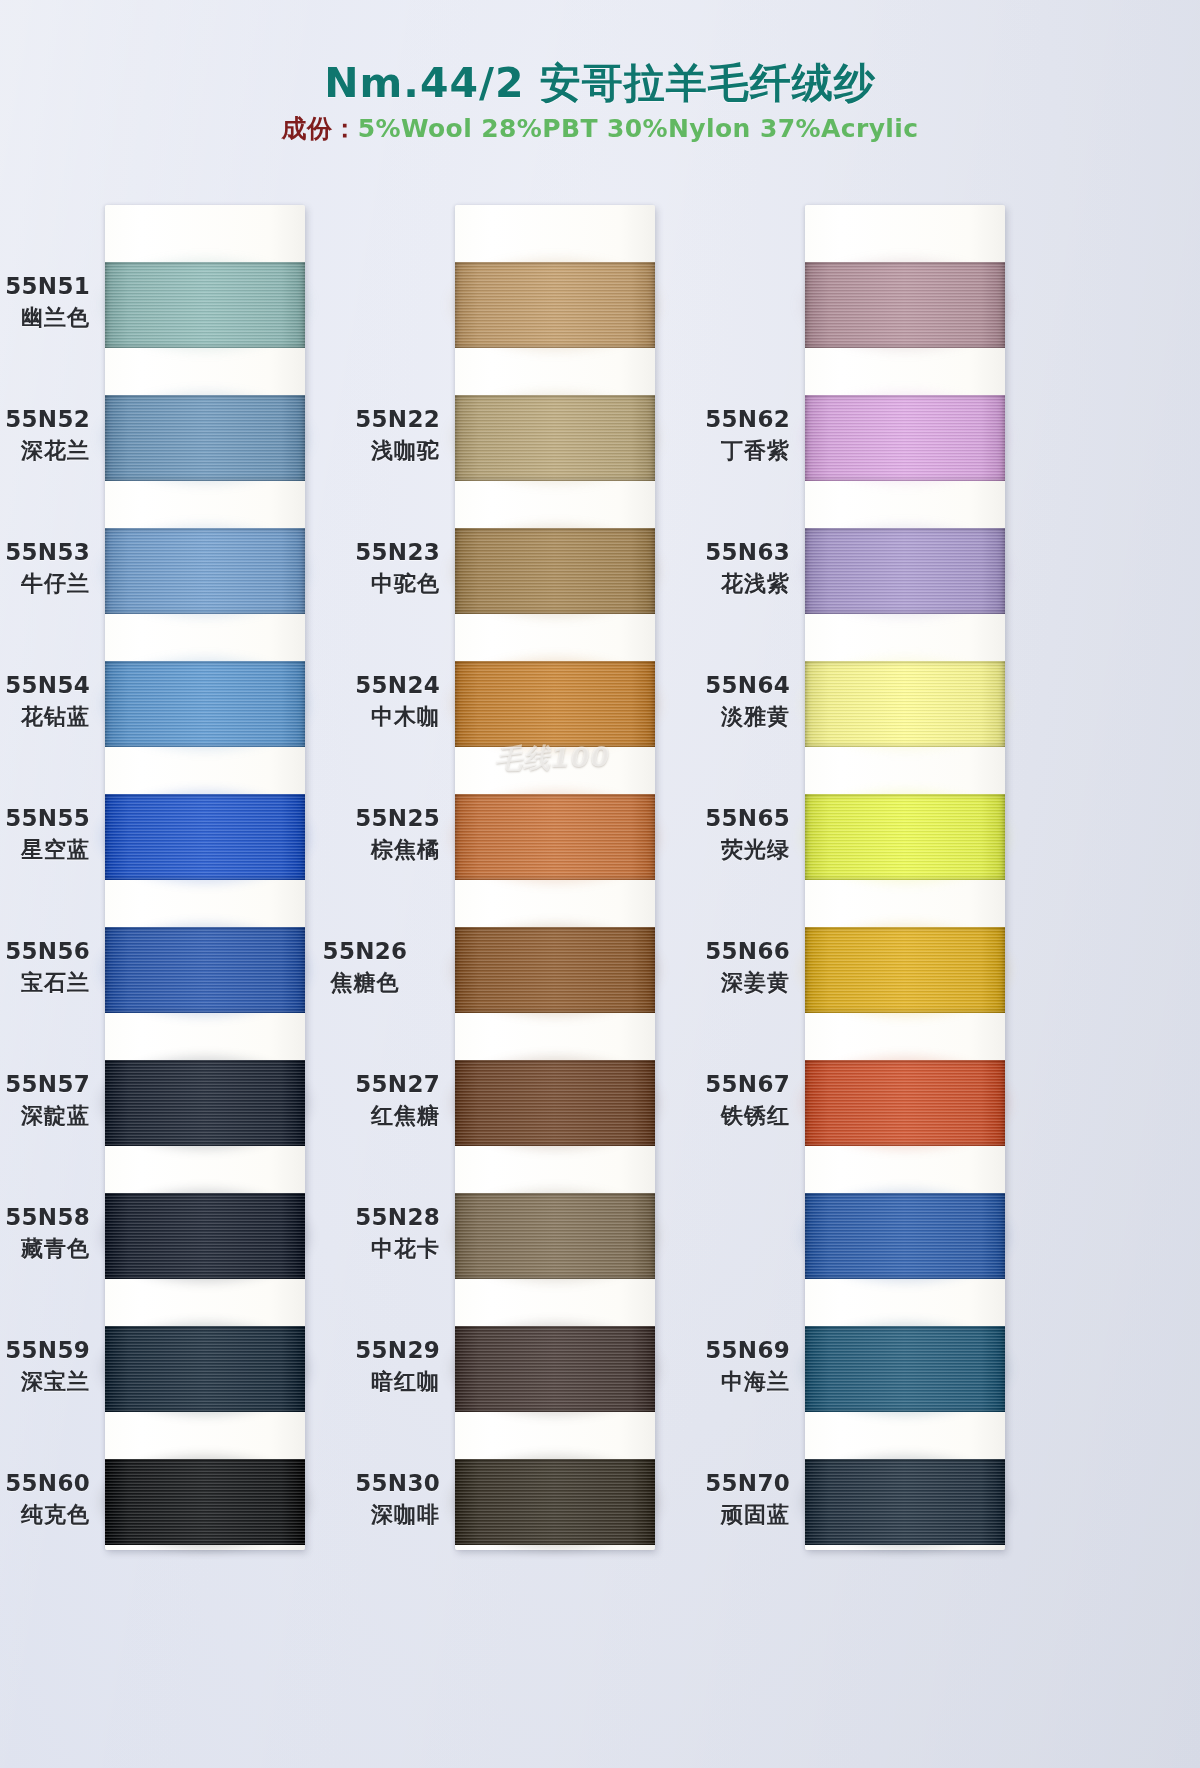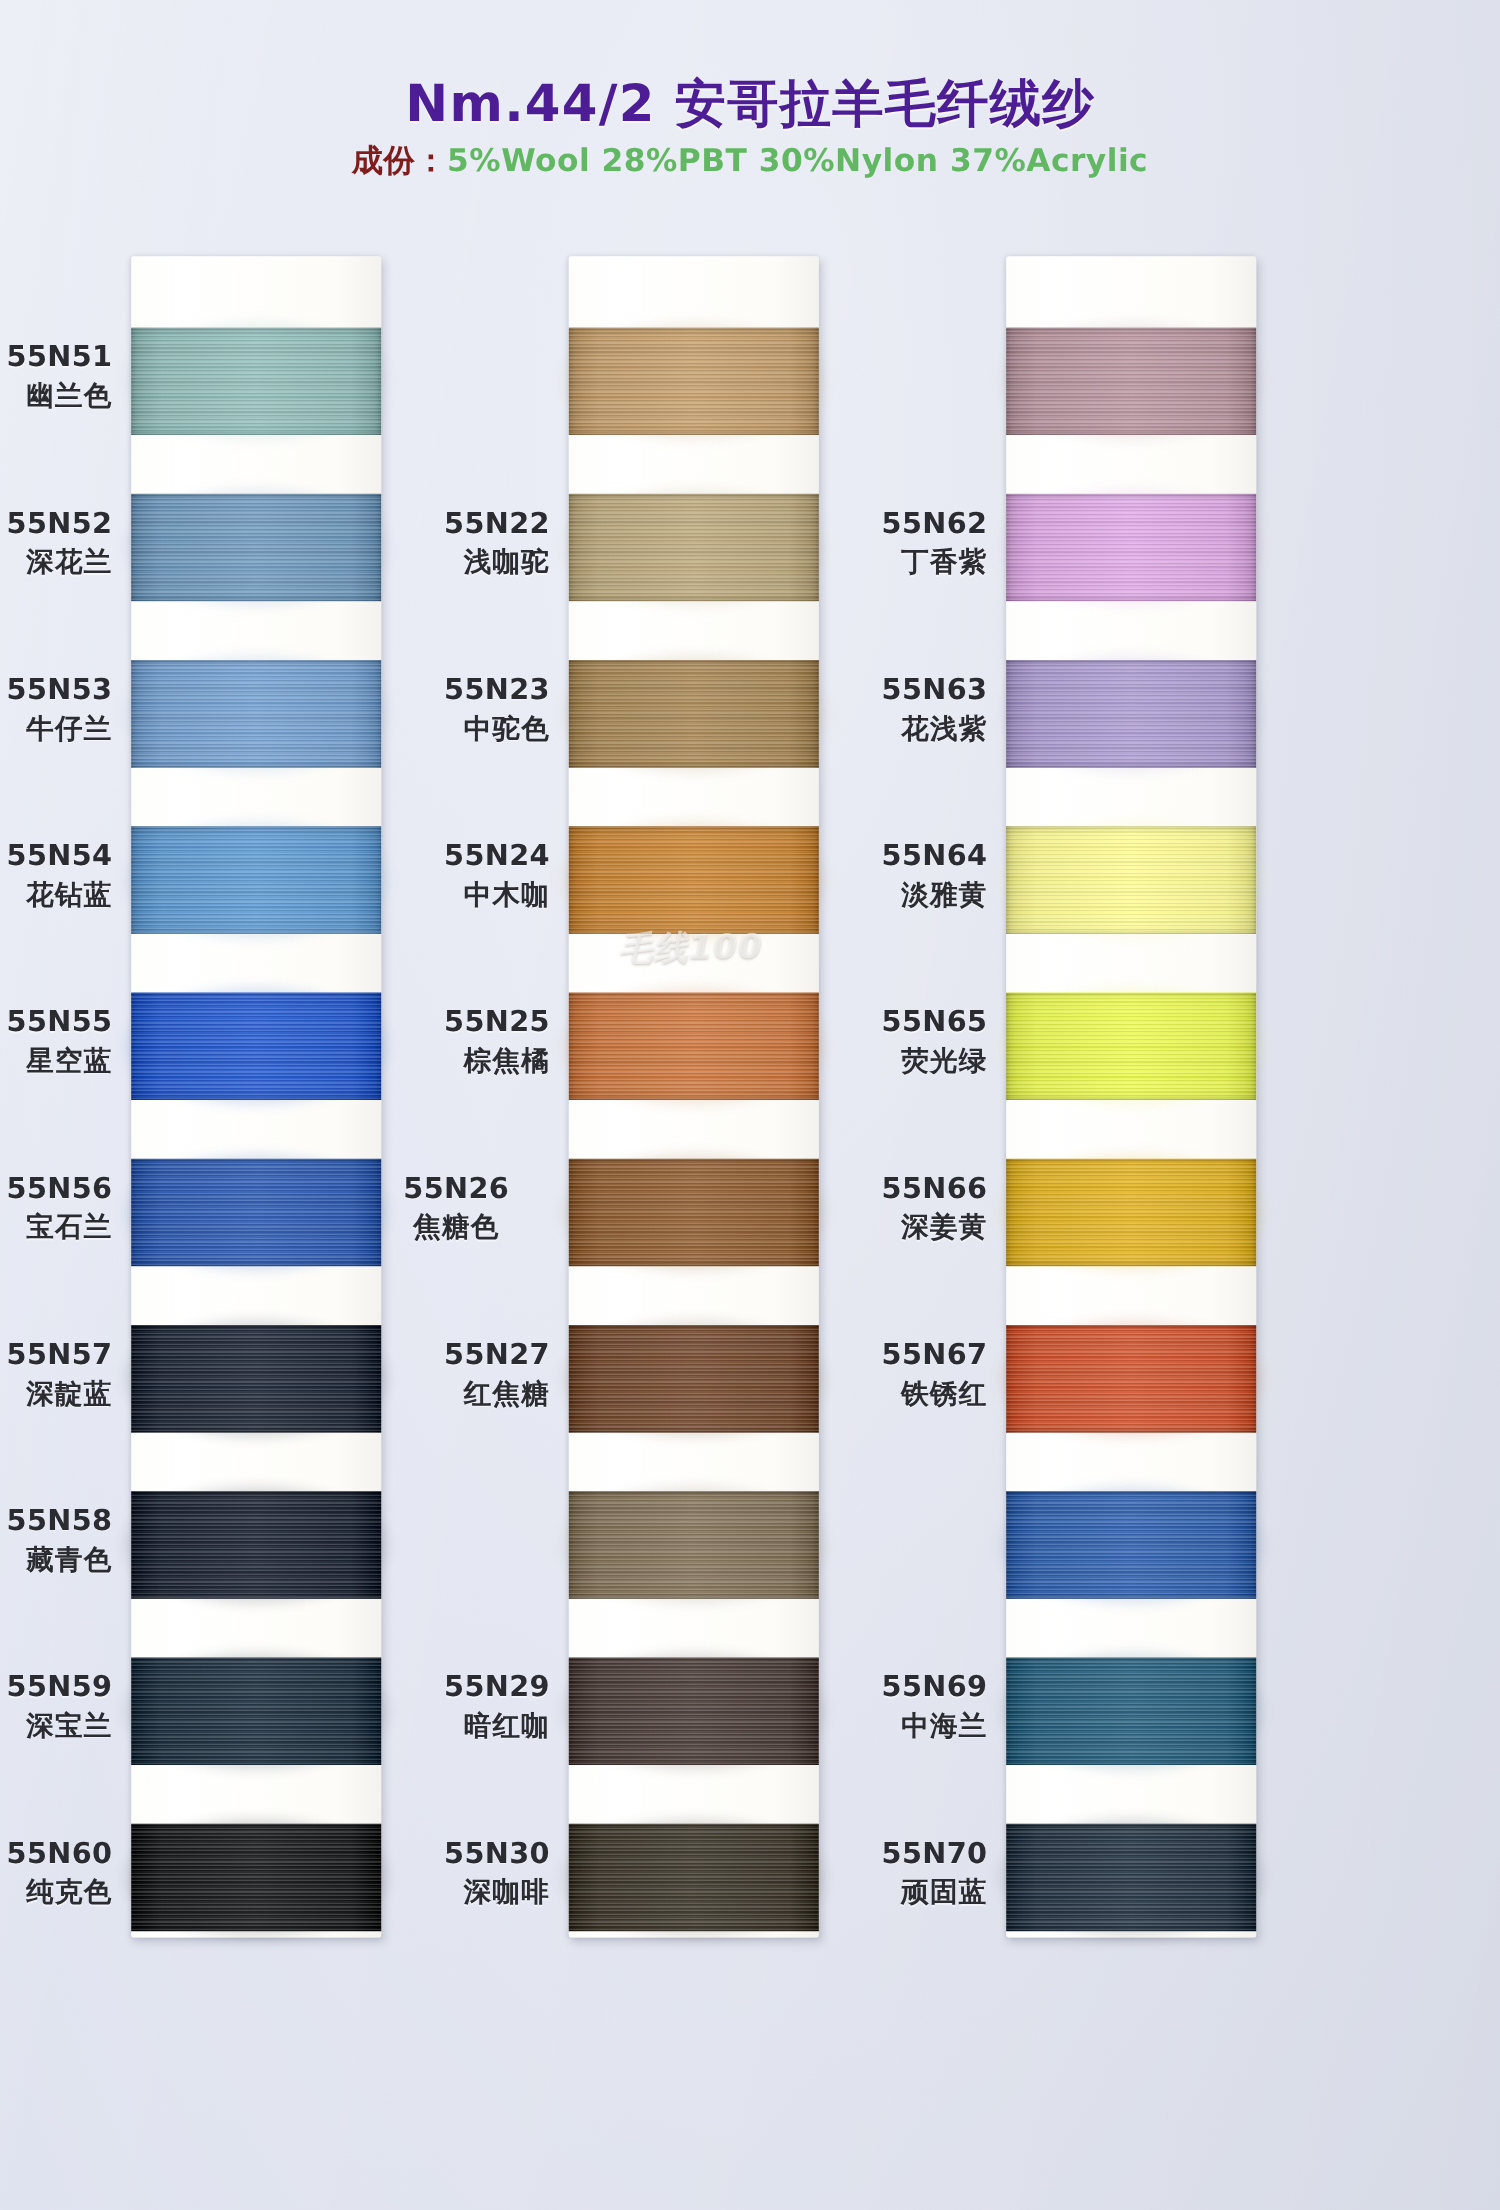--- a/index.html
+++ b/index.html
@@ -19,21 +19,21 @@
     content:"";position:absolute;inset:0;
     background:linear-gradient(100deg, rgba(255,255,255,.35) 0%, rgba(255,255,255,0) 22%,
                rgba(0,0,0,.015) 60%, rgba(0,0,0,.04) 100%);
     pointer-events:none;
   }
 
   
   .header{position:absolute;left:0;right:0;top:62px;text-align:center;}
   .title{
     font-family:"DejaVu Sans","Liberation Sans",sans-serif;
-    font-size:41px;font-weight:bold;color:#4c1d95;
+    font-size:41px;font-weight:bold;color:#0f766e;
     letter-spacing:1px;line-height:1.06;
     text-shadow:0 1px 0 rgba(255,255,255,.55);
     white-space:nowrap;
   }
   .subtitle{
     margin-top:7px;
     font-family:"DejaVu Sans","Liberation Sans",sans-serif;
     font-size:25px;font-weight:bold;color:#62b862;
     letter-spacing:.4px;white-space:nowrap;
   }
@@ -267,20 +267,24 @@
         <div class="yarn" title="55N27 红焦糖" style="background: linear-gradient(90deg, rgb(88, 48, 22) 0%, rgb(110, 70, 44) 12%, rgb(122, 82, 56) 50%, rgb(110, 70, 44) 88%, rgb(84, 44, 18) 100%);"></div>
       </div>
       <div class="label" style="top: 865px;">
         <div class="code">55N27</div>
         <div class="cname">红焦糖</div>
       </div>
       <div class="band" style="top: 988px; height: 86px;">
         <div style="position: absolute; inset: -8px -10px; pointer-events: none; background: radial-gradient(rgba(125, 109, 85, 0.333) 55%, transparent 72%); filter: blur(4px); opacity: 0.55;"></div>
         <div class="yarn" title="55N28 中花卡" style="background: linear-gradient(90deg, rgb(103, 87, 63) 0%, rgb(125, 109, 85) 12%, rgb(137, 121, 97) 50%, rgb(125, 109, 85) 88%, rgb(99, 83, 59) 100%);"></div>
       </div>
+      <div class="label" style="top: 998px;">
+        <div class="code">55N28</div>
+        <div class="cname">中花卡</div>
+      </div>
       <div class="band" style="top: 1121px; height: 86px;">
         <div style="position: absolute; inset: -8px -10px; pointer-events: none; background: radial-gradient(rgba(71, 58, 54, 0.333) 55%, transparent 72%); filter: blur(4px); opacity: 0.55;"></div>
         <div class="yarn" title="55N29 暗红咖" style="background: linear-gradient(90deg, rgb(49, 36, 32) 0%, rgb(71, 58, 54) 12%, rgb(83, 70, 66) 50%, rgb(71, 58, 54) 88%, rgb(45, 32, 28) 100%);"></div>
       </div>
       <div class="label" style="top: 1131px;">
         <div class="code">55N29</div>
         <div class="cname">暗红咖</div>
       </div>
       <div class="band" style="top: 1254px; height: 86px;">
         <div style="position: absolute; inset: -8px -10px; pointer-events: none; background: radial-gradient(rgba(58, 52, 41, 0.333) 55%, transparent 72%); filter: blur(4px); opacity: 0.55;"></div>

